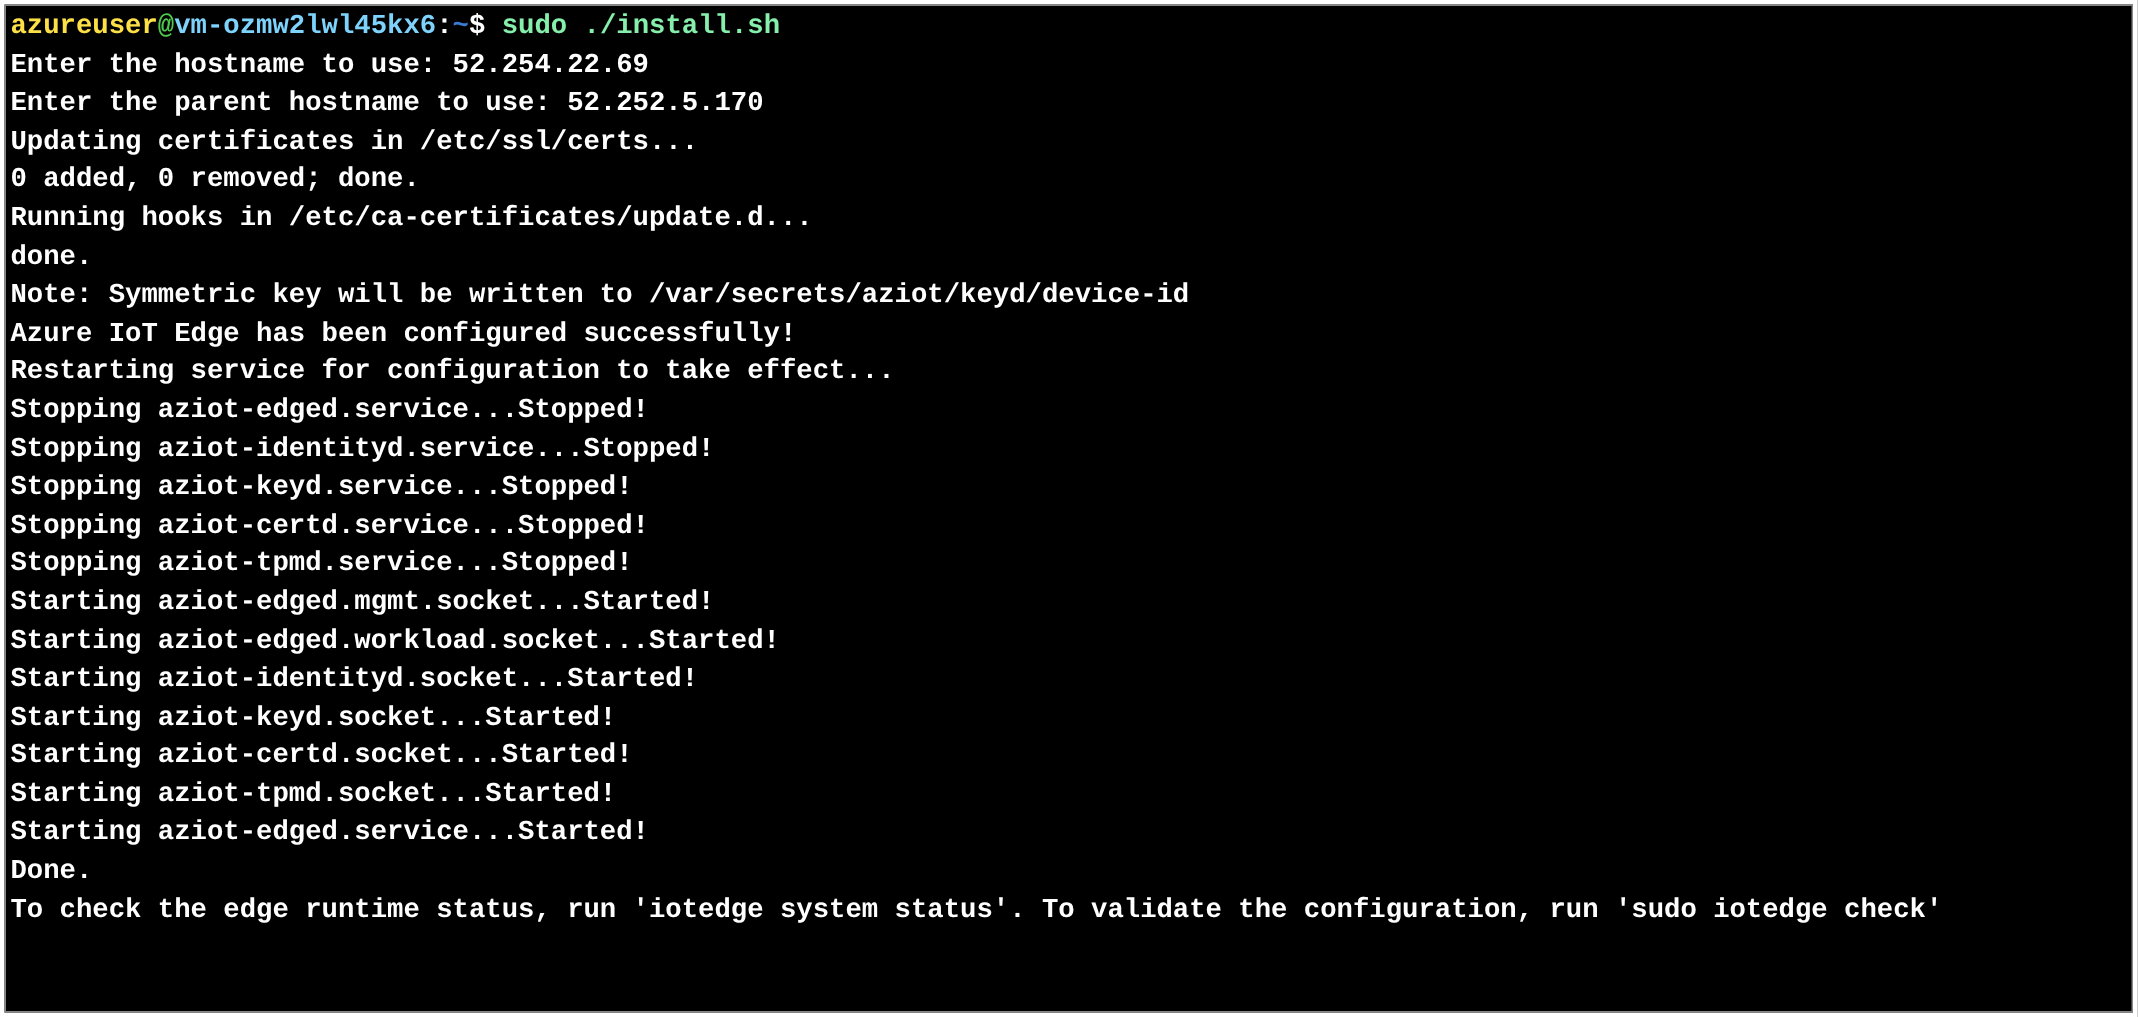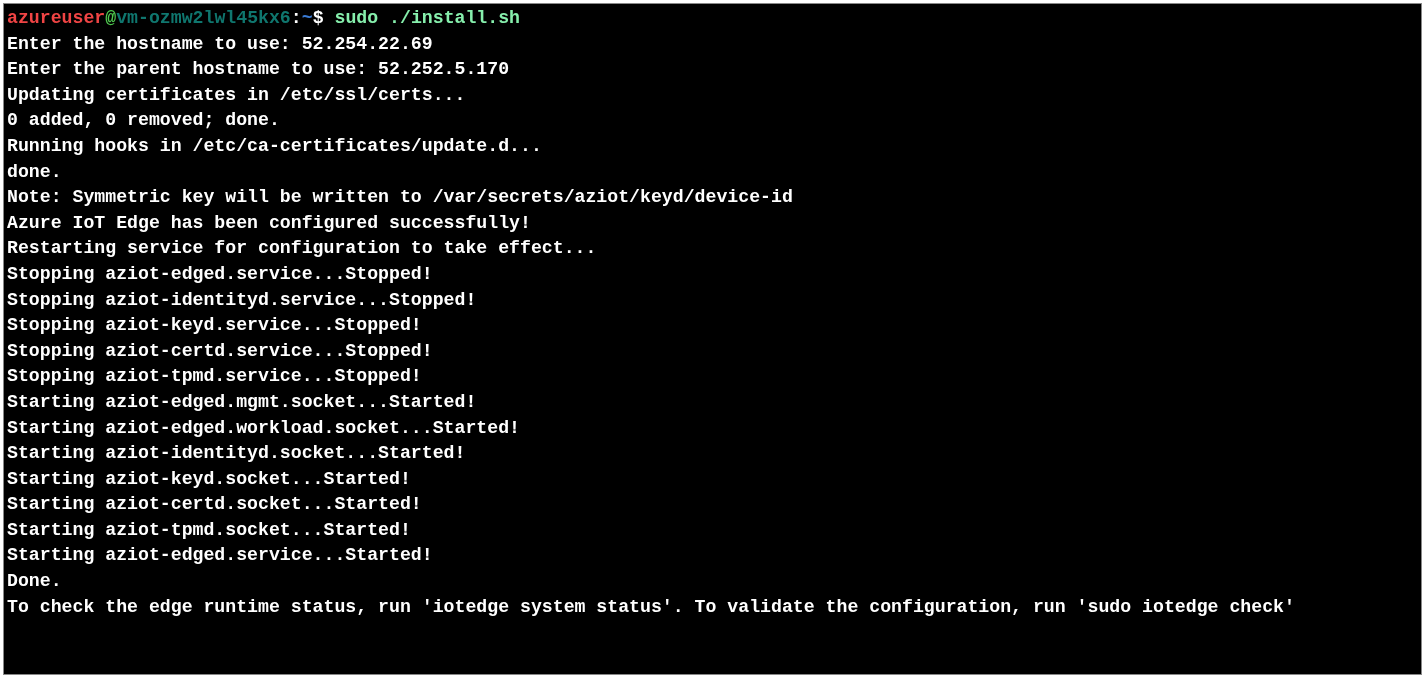--- a/index.html
+++ b/index.html
@@ -25,22 +25,22 @@
     box-sizing:border-box;
     padding:2px 3px 2px 3px;
     font-family:"Consolas","Liberation Mono","Courier New",monospace;
     font-size:18.2px;
     line-height:25.6px;
     color:#ffffff;
     white-space:pre;
     overflow:hidden;
     font-weight:bold;
   }
-  .pr-user{color:#ef4444;}
-  .pr-host{color:#0f766e;}
+  .pr-user{color:#fde047;}
+  .pr-host{color:#7dd3fc;}
   .pr-at{color:#4ec94e;}
   .pr-path{color:#3a7bd5;}
   .pr-dollar{color:#ffffff;}
   .cmd{color:#86efac;}
   .line{display:block;}
 </style>
 </head>
 <body>
 
 <div class="frame">

